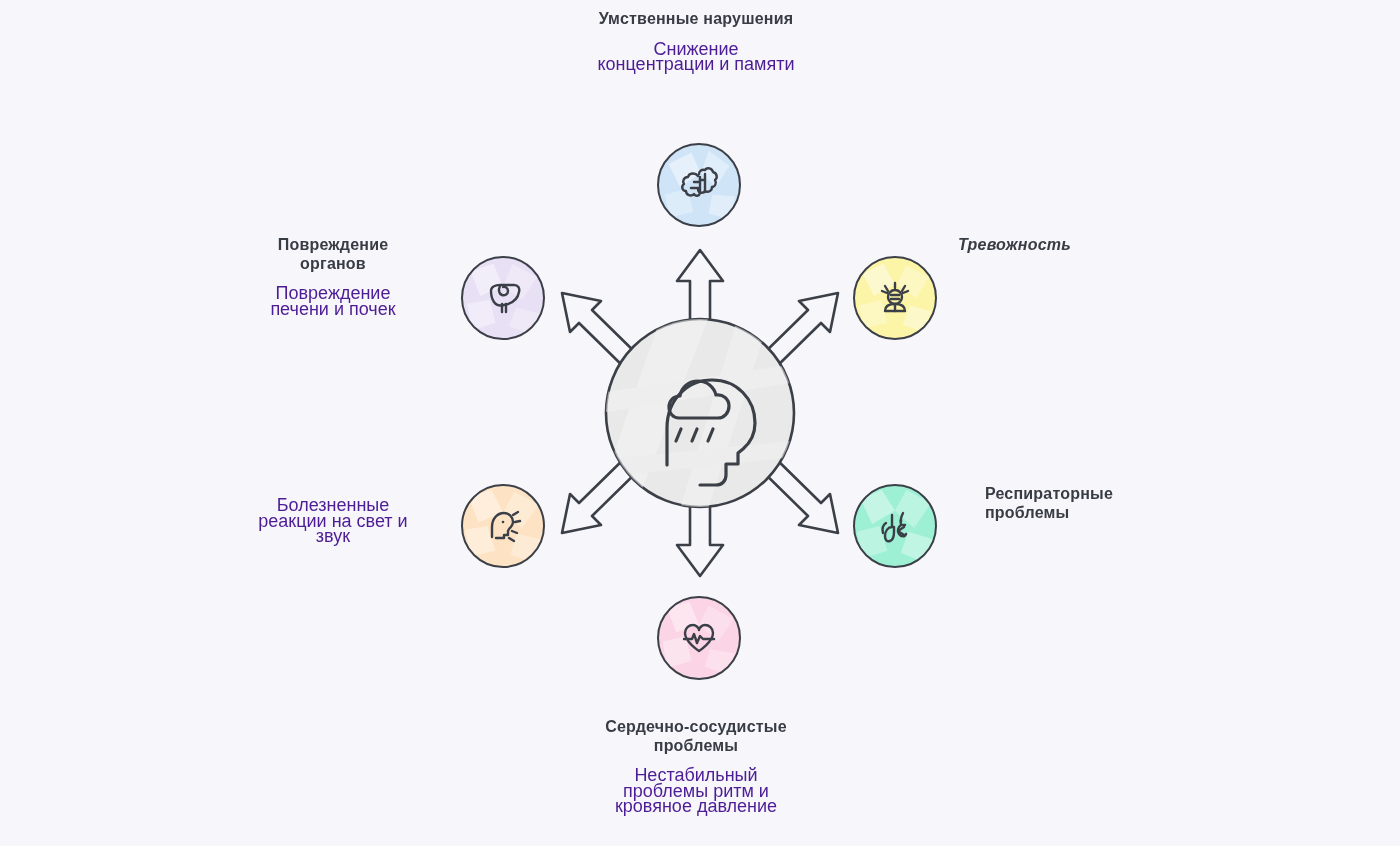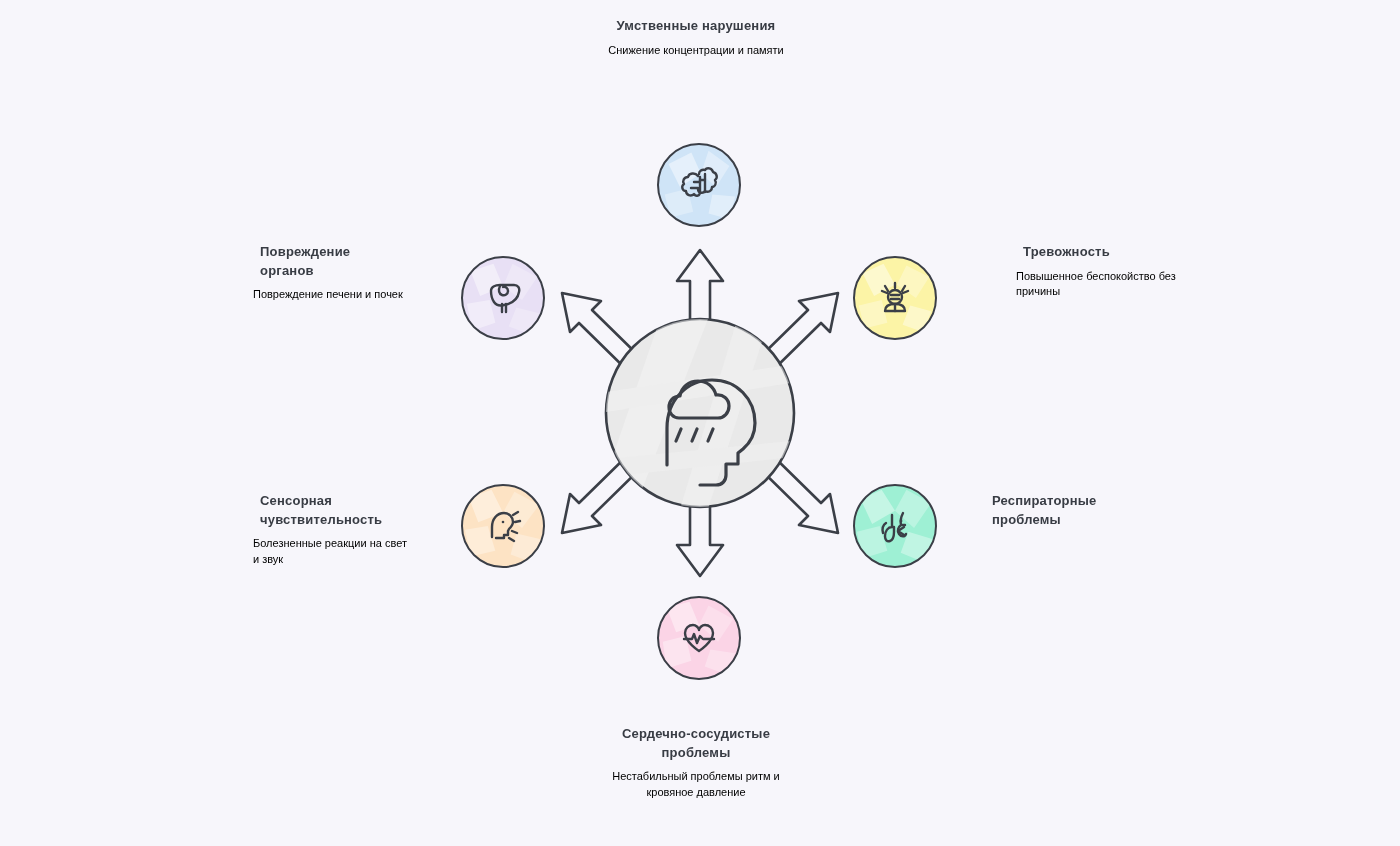--- a/index.html
+++ b/index.html
@@ -19,35 +19,35 @@
     width: 1400px;
     height: 846px;
   }
 
   
   .node-text {
     position: absolute;
     font-family: "Liberation Sans", "DejaVu Sans", sans-serif;
   }
   .node-title {
-    font-size: 13px;
+    font-size: 16px;
     font-weight: bold;
     color: #383c44;
     line-height: 18.5px;
     letter-spacing: .2px;
-    margin: 7px;
+    margin: 0;
   }
   .node-desc {
-    font-size: 11px;
+    font-size: 18px;
     font-weight: normal;
-    color: #000000;
+    color: #4c1d95;
     line-height: 15.6px;
-    margin: 1px 0 0 0;
-  }
-  .align-right { text-align: left; }
+    margin: 13px 0 0 0;
+  }
+  .align-right { text-align: center; }
   .align-left  { text-align: left;  }
   .align-center{ text-align: center;}
 
   
   .sat {
     position: absolute;
     width: 84px;
     height: 84px;
     border-radius: 50%;
     border: 2.6px solid #3b3f47;
@@ -140,23 +140,22 @@
     </svg>
     <svg class="glyph" width="50" height="50" viewBox="0 0 50 50" fill="none" stroke="#3b3f47" stroke-width="2.4" stroke-linecap="round" stroke-linejoin="round">
       <path d="M25 14 C25 11 28 9 31 10 C33 7 38 8 39 12 C43 13 44 18 41 20
                C43 23 41 27 38 27 C38 31 34 33 31 31 C29 34 24 33 24 29"></path>
       <path d="M24 16 C21 12 15 13 14 17 C10 17 8 21 10 24 C7 26 8 31 12 31
                C12 35 17 37 20 34 C22 37 26 36 26 32 L26 17"></path>
       <path d="M31 14 L31 32 M26 20 L31 20 M20 22 L26 22 M17 28 L24 28"></path>
     </svg>
   </div>
 
-  <div class="node-text align-left" style="left:1016px; top:236px; width:160px;">
+  <div class="node-text align-left" style="left:958px; top:236px; width:160px;font-style:italic;">
     <p class="node-title">Тревожность</p>
-    <p class="node-desc">Повышенное беспокойство без причины</p>
   </div>
   <div class="sat" style="left:853px; top:256px; background:#fcf4a6;">
     <svg class="splash" viewBox="0 0 84 84">
       <path d="M8 16 L30 6 L42 28 L20 40 Z" fill="#ffffff" opacity=".45"></path>
       <path d="M54 8 L78 20 L64 42 L44 28 Z" fill="#ffffff" opacity=".3"></path>
       <path d="M4 50 L28 44 L34 68 L10 74 Z" fill="#ffffff" opacity=".32"></path>
       <path d="M58 50 L80 56 L72 78 L50 70 Z" fill="#ffffff" opacity=".4"></path>
     </svg>
     <svg class="glyph" width="50" height="50" viewBox="0 0 50 50" fill="none" stroke="#3b3f47" stroke-width="2.4" stroke-linecap="round" stroke-linejoin="round">
       <circle cx="25" cy="24" r="7"></circle>
@@ -202,21 +201,20 @@
     </svg>
     <svg class="glyph" width="50" height="50" viewBox="0 0 50 50" fill="none" stroke="#3b3f47" stroke-width="2.4" stroke-linecap="round" stroke-linejoin="round">
       <path d="M25 38 C25 38 11 29 11 20 C11 15 15 12 19 12
                C22 12 25 15 25 17 C25 15 28 12 31 12
                C35 12 39 15 39 20 C39 29 25 38 25 38 Z"></path>
       <path d="M10 26 L18 26 L20 21 L23 30 L26 23 L29 26 L40 26"></path>
     </svg>
   </div>
 
   <div class="node-text align-right" style="left:253px; top:485px; width:160px;">
-    <p class="node-title">Сенсорная чувствительность</p>
     <p class="node-desc">Болезненные реакции на свет и звук</p>
   </div>
   <div class="sat" style="left:461px; top:484px; background:#fde3c4;">
     <svg class="splash" viewBox="0 0 84 84">
       <path d="M6 12 L30 4 L42 28 L16 38 Z" fill="#ffffff" opacity=".4"></path>
       <path d="M54 6 L80 20 L62 44 L42 28 Z" fill="#ffffff" opacity=".28"></path>
       <path d="M2 46 L26 42 L34 68 L8 74 Z" fill="#ffffff" opacity=".35"></path>
       <path d="M56 50 L82 56 L72 80 L50 72 Z" fill="#ffffff" opacity=".3"></path>
     </svg>
     <svg class="glyph" width="50" height="50" viewBox="0 0 50 50" fill="none" stroke="#3b3f47" stroke-width="2.4" stroke-linecap="round" stroke-linejoin="round">

